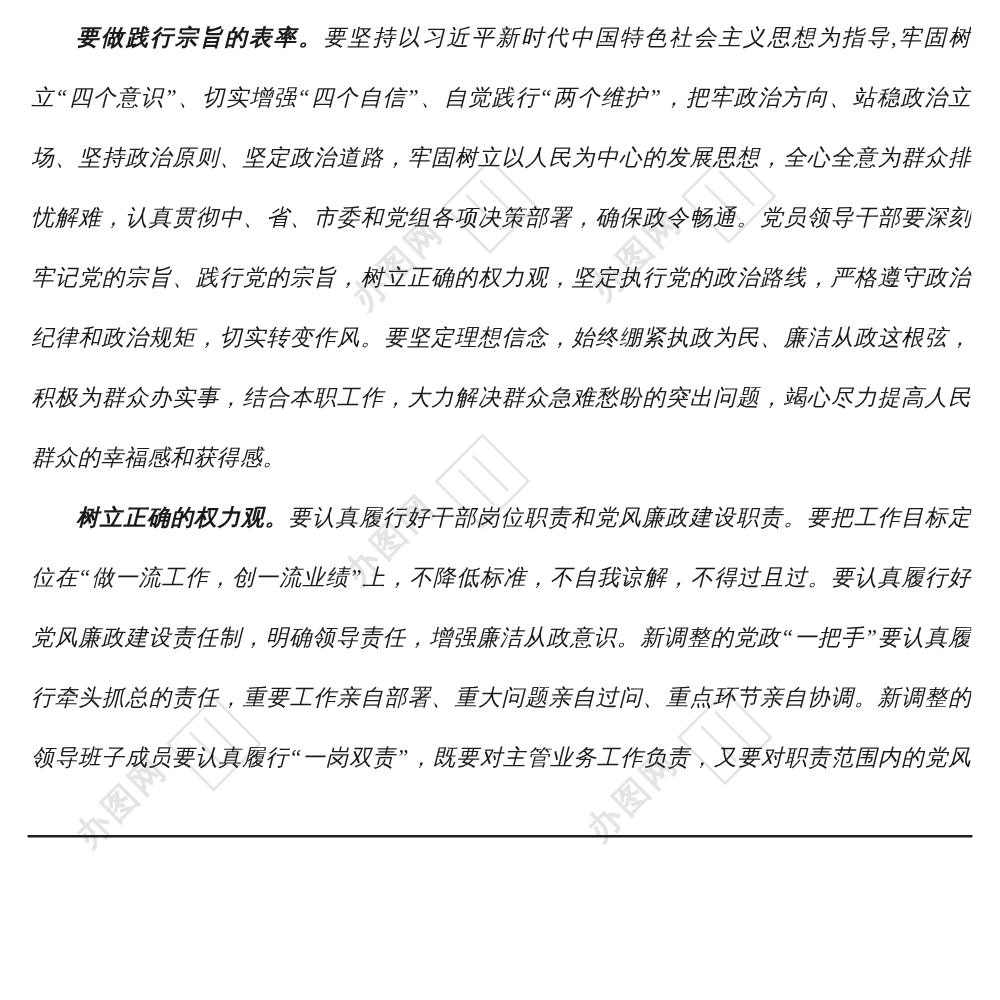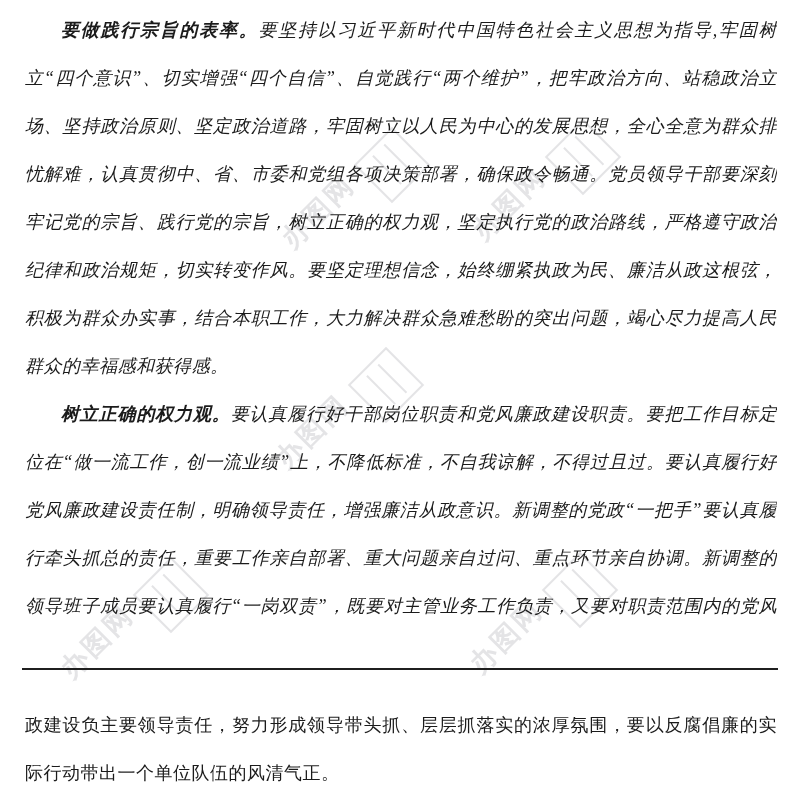--- a/index.html
+++ b/index.html
@@ -78,15 +78,14 @@
         <span class="wm-text">办图网</span>
       </div>
     </div>
 
   <p class="para indent p1" style="color: rgb(27, 27, 27);"><b>要做践行宗旨的表率。</b><span>要坚持以习近平新时代中国特色社会主义思想为指导,牢固树立“四个意识”、切实增强“四个自信”、自觉践行“两个维护”，把牢政治方向、站稳政治立场、坚持政治原则、坚定政治道路，牢固树立以人民为中心的发展思想，全心全意为群众排忧解难，认真贯彻中、省、市委和党组各项决策部署，确保政令畅通。党员领导干部要深刻牢记党的宗旨、践行党的宗旨，树立正确的权力观，坚定执行党的政治路线，严格遵守政治纪律和政治规矩，切实转变作风。要坚定理想信念，始终绷紧执政为民、廉洁从政这根弦，积极为群众办实事，结合本职工作，大力解决群众急难愁盼的突出问题，竭心尽力提高人民群众的幸福感和获得感。</span></p>
 
   <p class="para indent p2" style="color: rgb(27, 27, 27);"><b>树立正确的权力观。</b><span>要认真履行好干部岗位职责和党风廉政建设职责。要把工作目标定位在“做一流工作，创一流业绩”上，不降低标准，不自我谅解，不得过且过。要认真履行好党风廉政建设责任制，明确领导责任，增强廉洁从政意识。新调整的党政“一把手”要认真履行牵头抓总的责任，重要工作亲自部署、重大问题亲自过问、重点环节亲自协调。新调整的领导班子成员要认真履行“一岗双责”，既要对主管业务工作负责，又要对职责范围内的党风廉</span></p>
 
   <div class="page-divider" style="background: rgb(31, 31, 31);"></div>
 
-  <p class="para p3" style="color: rgb(27, 27, 27);"><span>政建设负主要领导责任，努力形成领导带头抓、层层抓落实的浓厚氛围，要以反腐倡廉的实际行动带出一个单位队伍的风清气正。</span></p>
 
 </div>
 
 </body></html>

